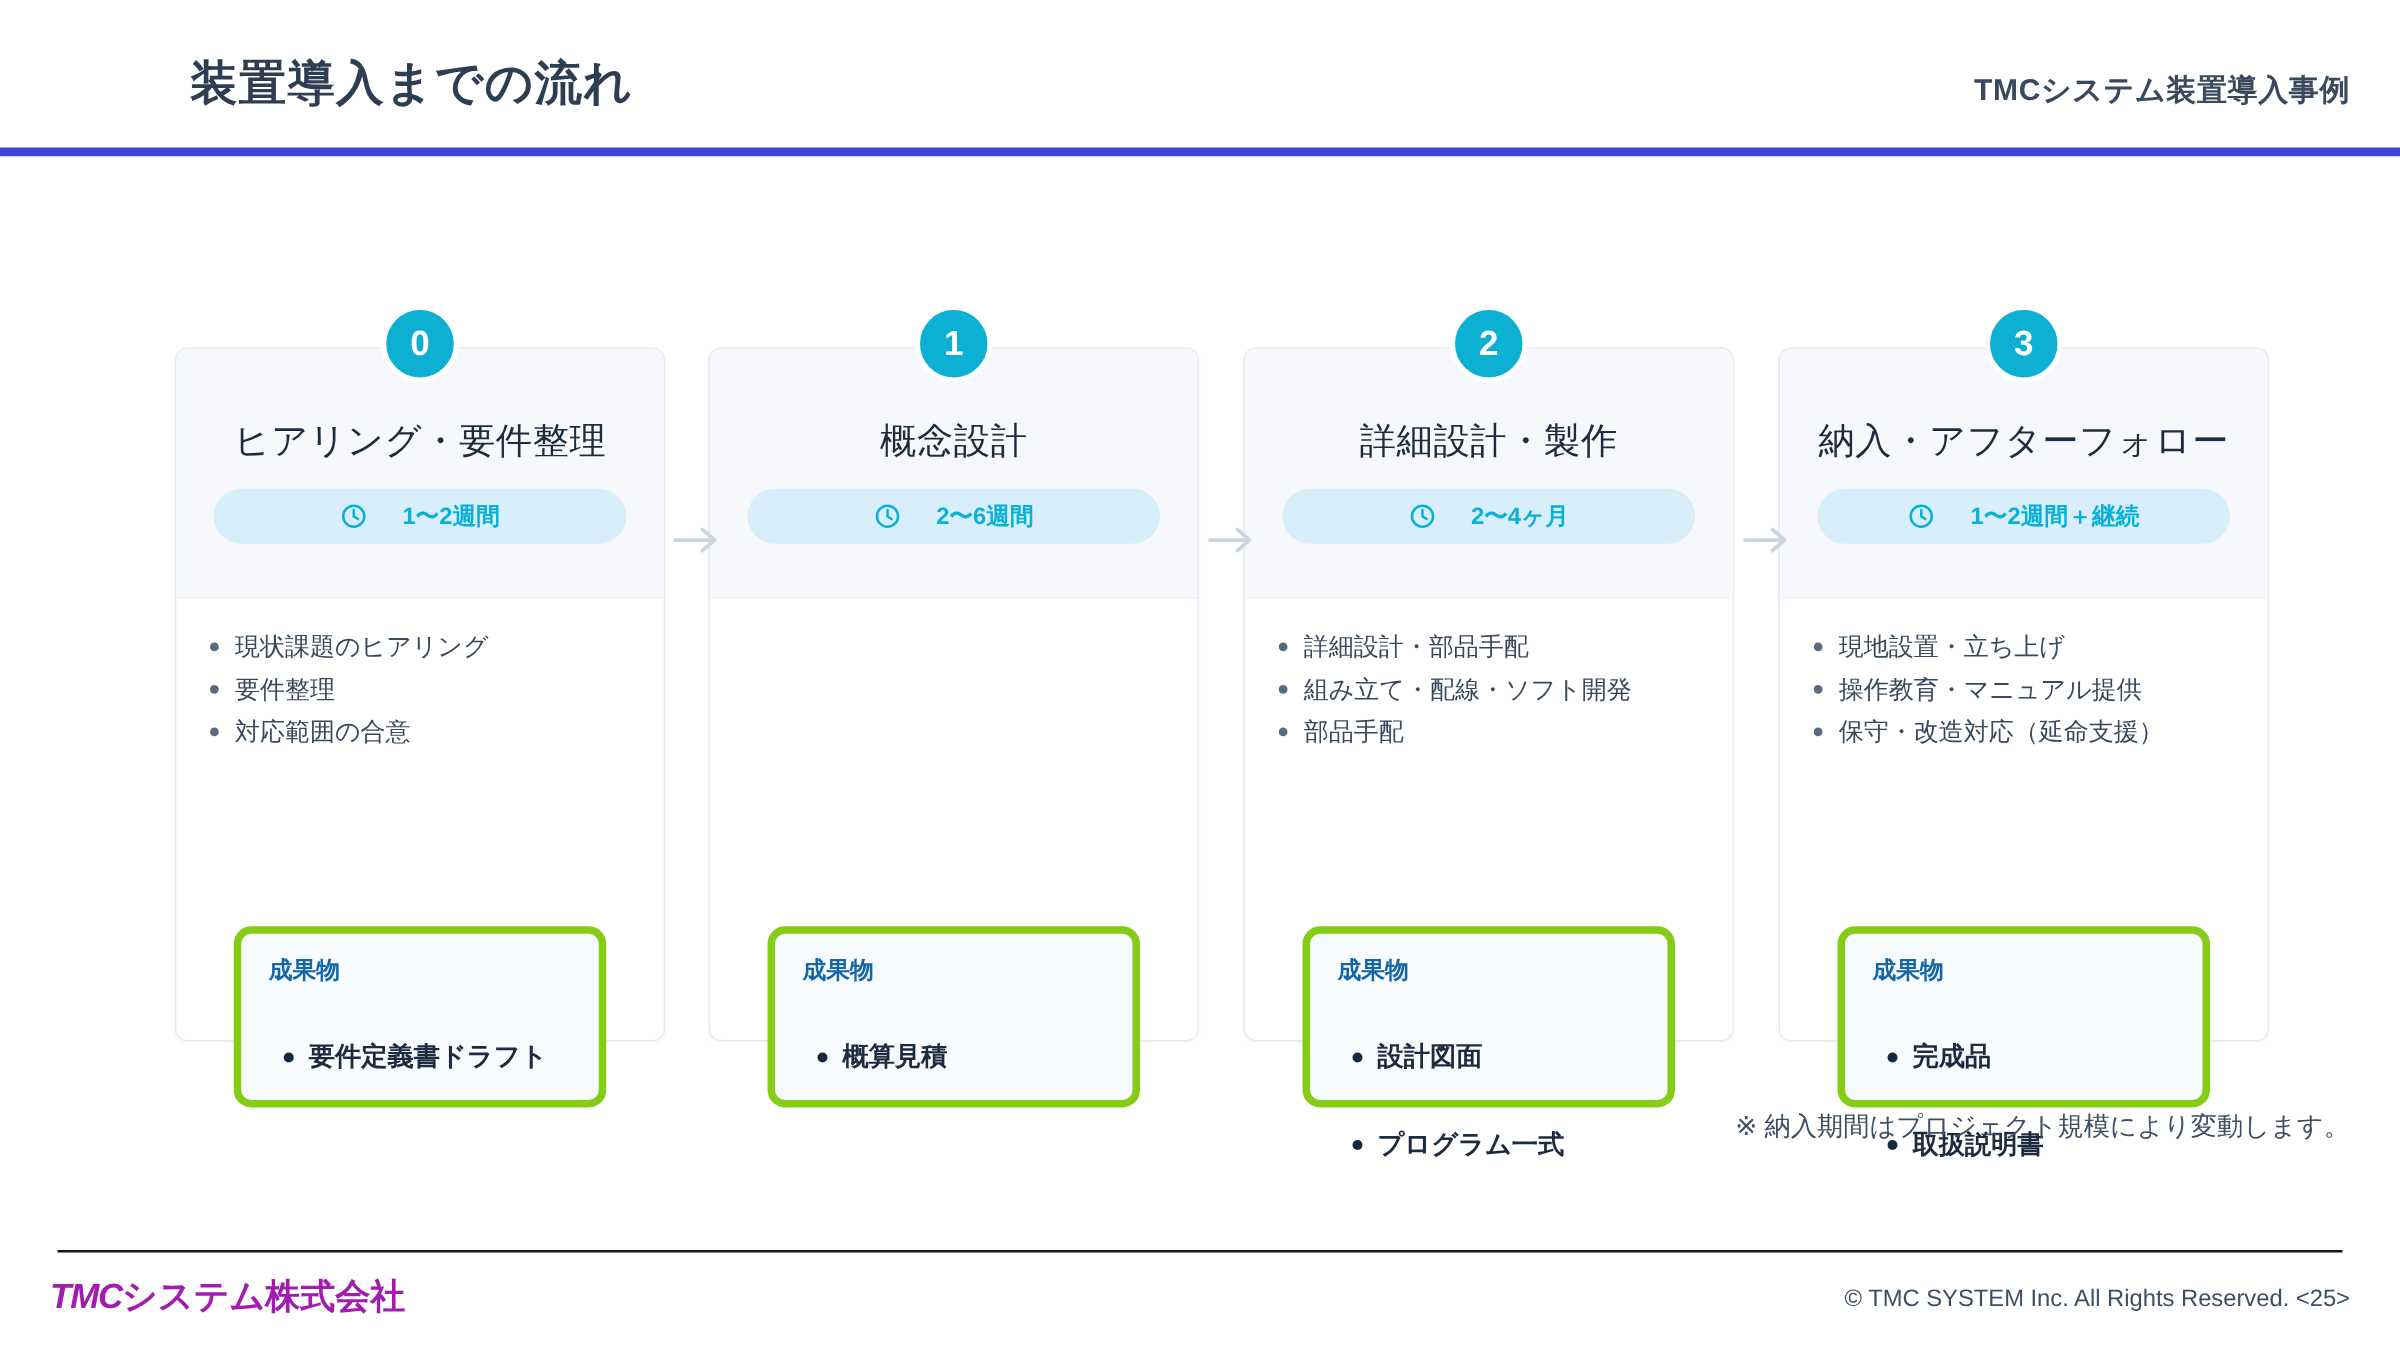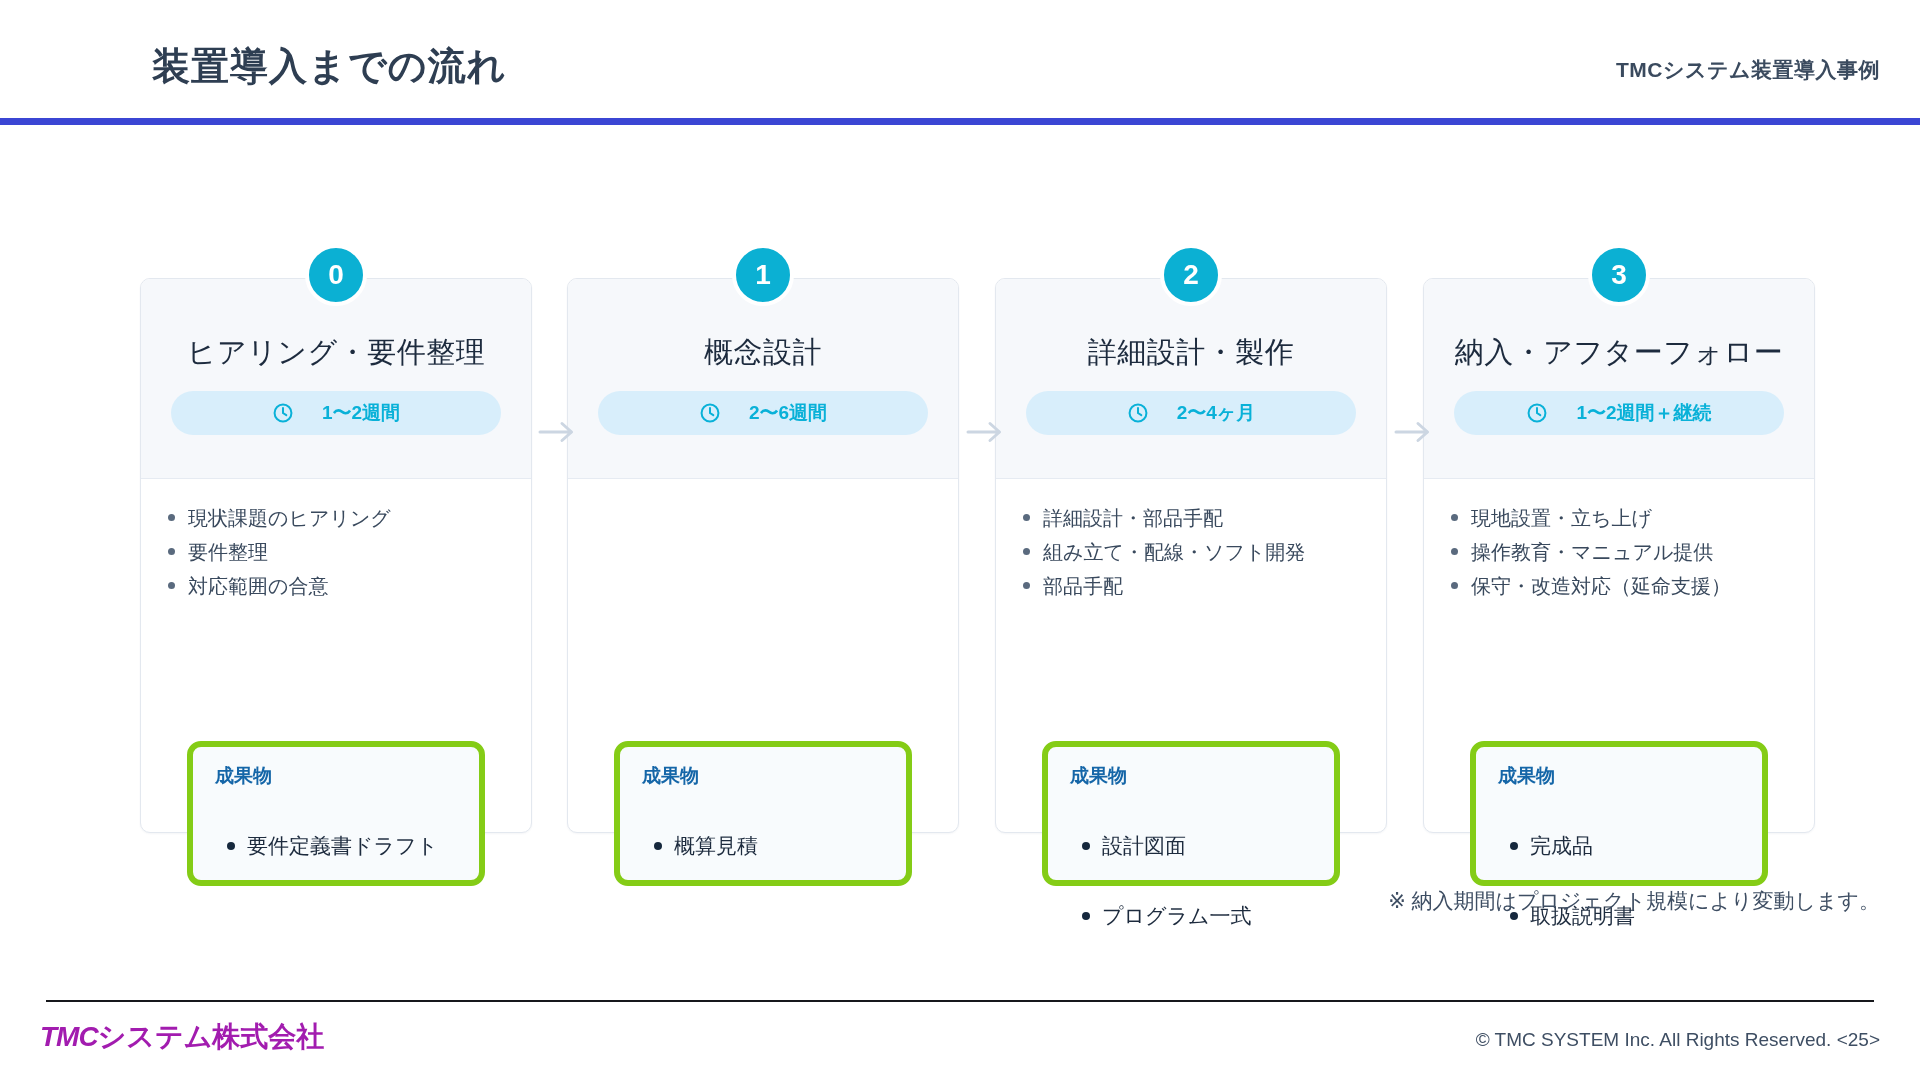--- a/index.html
+++ b/index.html
@@ -17,21 +17,21 @@
     position:absolute;left:0;top:0;width:1920px;height:123px;
     background:#ffffff;
   }
   .header-title{
     position:absolute;left:152px;top:41px;
     font-size:38px;font-weight:bold;color:#2e3e52;
     letter-spacing:1px;
   }
   .header-sub{
     position:absolute;right:40px;top:56px;
-    font-size:21px;font-weight:bold;color:#3a4a5e;
+    font-size:24px;font-weight:bold;color:#3a4a5e;
     letter-spacing:.5px;
   }
   .header-rule{
     position:absolute;left:0;top:118px;width:1920px;height:7px;
     background:#3b46d4;
   }
 
   
   .flow{
     position:absolute;left:0;top:275px;width:1920px;height:560px;
@@ -112,21 +112,21 @@
     padding:16px 0 0 22px;
   }
   .deliver-label{
     font-size:19px;font-weight:bold;color:#1566a8;margin-bottom:10px;
   }
   ul.deliver-list{
     margin:0;padding:0 0 0 32px;list-style:none;
   }
   ul.deliver-list li{
     position:relative;
-    font-size:21px;font-weight:normal;color:#1d2b3e;
+    font-size:21px;font-weight:bold;color:#1d2b3e;
     line-height:1.25;margin-bottom:6px;white-space:nowrap;margin-top:44px;
   }
   ul.deliver-list li:before{
     content:"";position:absolute;left:-20px;top:9px;
     width:8px;height:8px;border-radius:50%;background:#16283d;
   }
 
   .arrow{
     position:absolute;top:143px;width:38px;height:28px;
   }

